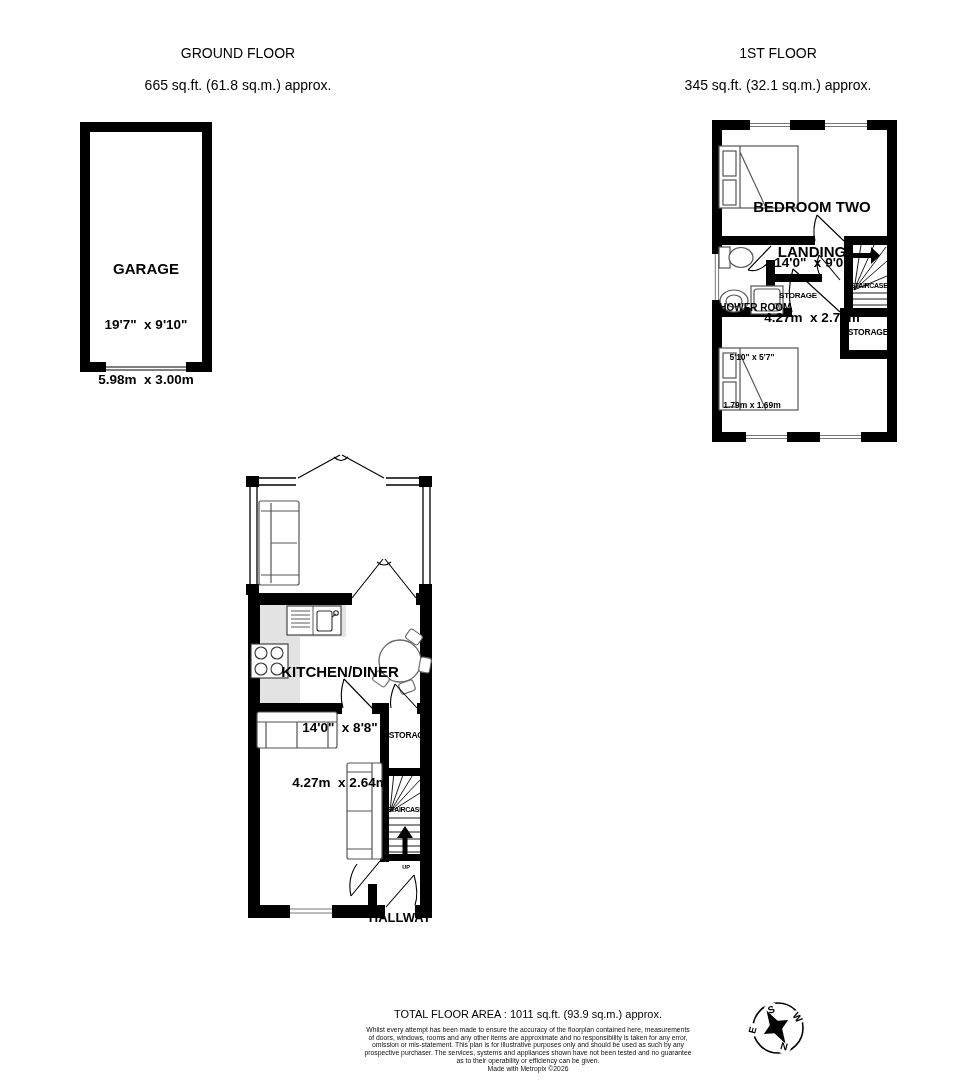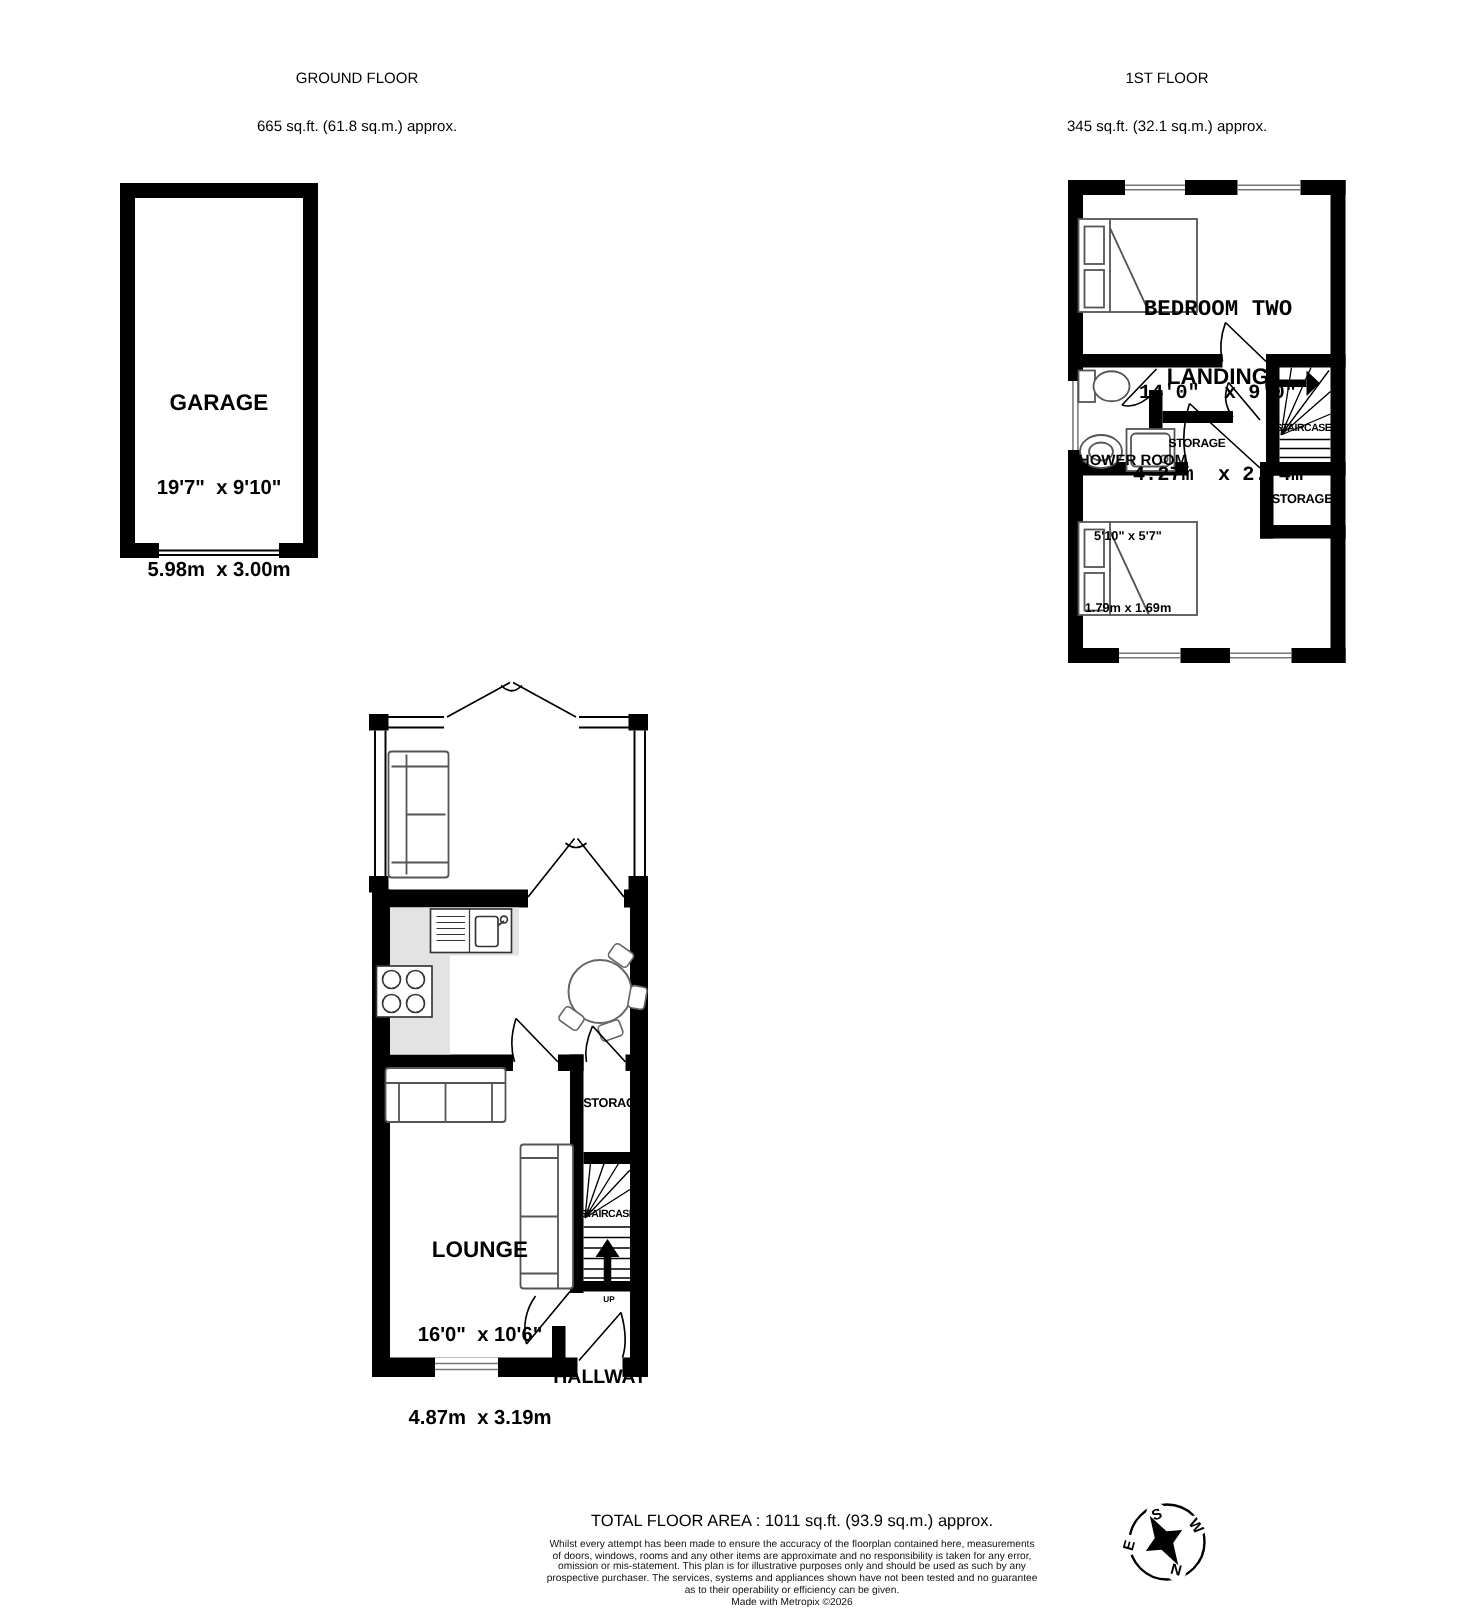--- a/index.html
+++ b/index.html
@@ -1,21 +1,21 @@
 <!DOCTYPE html>
 <html><head>
 <meta charset="utf-8">
 <style>
   html,body{margin:0;padding:0;background:#fff;}
   #plan{position:relative;width:977px;height:1080px;background:#fff;overflow:hidden;
         font-family:"Liberation Sans",sans-serif;color:#000;}
   #linework{position:absolute;left:0;top:0;}
   .lbl{position:absolute;transform:translateX(-50%);text-align:center;font-weight:bold;
        white-space:pre;line-height:1.2;z-index:5;}
-  .hdr{font-weight:normal;font-size:10px;line-height:10.5px;}
+  .hdr{font-weight:normal;font-size:14px;line-height:10.5px;}
   .room-name{font-size:15px;line-height:17px;}
   .room-dim{font-size:13.5px;line-height:17px;}
   .sm-name{font-size:10px;line-height:10px;}
   .sm-dim{font-size:8.5px;line-height:10px;}
   .tiny{font-size:8.5px;letter-spacing:-0.2px;}
   .tinier{font-size:7px;letter-spacing:-0.3px;}
   .up{font-size:5.5px;}
   .hall{font-size:13px;margin-top:36px;}
   .total{font-weight:normal;font-size:11px;}
   .disclaimer{font-weight:normal;font-size:6.8px;line-height:7.7px;color:#111;}
@@ -226,48 +226,48 @@
     <div>1ST FLOOR</div>
     <div>345 sq.ft. (32.1 sq.m.) approx.</div>
   </div>
 
   <div class="lbl" style="left:146px;top:222px;text-align:center;">
     <div class="room-name">GARAGE</div>
     <div class="room-dim">19'7"  x 9'10"</div>
     <div class="room-dim">5.98m  x 3.00m</div>
   </div>
 
-  <div class="lbl" style="left:812px;top:160px;font-family:Liberation Mono, monospace;">
+  <div class="lbl" style="left:812px;top:160px;">
     <div class="room-name">BEDROOM TWO</div>
     <div class="room-dim">14'0"  x 9'0"</div>
     <div class="room-dim">4.27m  x 2.74m</div>
   </div>
 
   <div class="lbl room-name" style="left:812px;top:243px;">LANDING</div>
 
   <div class="lbl" style="left:752px;top:265px;">
     <div class="sm-name">SHOWER ROOM</div>
     <div class="sm-dim">5'10" x 5'7"</div>
     <div class="sm-dim">1.79m x 1.69m</div>
   </div>
 
   <div class="lbl tiny" style="left:798px;top:291px;font-size:8px;">STORAGE</div>
   <div class="lbl tinier" style="left:869px;top:282px;">STAIRCASE</div>
   <div class="lbl tiny" style="left:868px;top:327px;">STORAGE</div>
 
 
 
+  <div class="lbl" style="left:340px;top:625px;">
+    <div class="room-name">KITCHEN/DINER</div>
+    <div class="room-dim">14'0"  x 8'8"</div>
+    <div class="room-dim">4.27m  x 2.64m</div>
+  </div>
 
   <div class="lbl tiny" style="left:409px;top:730px;">STORAGE</div>
 
-  <div class="lbl" style="left:320px;top:787px;">
-    <div class="room-name">LOUNGE</div>
-    <div class="room-dim">16'0"  x 10'6"</div>
-    <div class="room-dim">4.87m  x 3.19m</div>
-  </div>
 
   <div class="lbl tinier" style="left:405px;top:806px;">STAIRCASE</div>
   <div class="lbl up" style="left:406px;top:864px;">UP</div>
   <div class="lbl hall" style="left:400px;top:874px;">HALLWAY</div>
 
   <div class="lbl total" style="left:528px;top:1008px;">TOTAL FLOOR AREA : 1011 sq.ft. (93.9 sq.m.) approx.</div>
   <div class="lbl disclaimer" style="left:528px;top:1026px;"><div>Whilst every attempt has been made to ensure the accuracy of the floorplan contained here, measurements</div><div>of doors, windows, rooms and any other items are approximate and no responsibility is taken for any error,</div><div>omission or mis-statement. This plan is for illustrative purposes only and should be used as such by any</div><div>prospective purchaser. The services, systems and appliances shown have not been tested and no guarantee</div><div>as to their operability or efficiency can be given.</div><div>Made with Metropix ©2026</div></div>
 
 </div>
 

